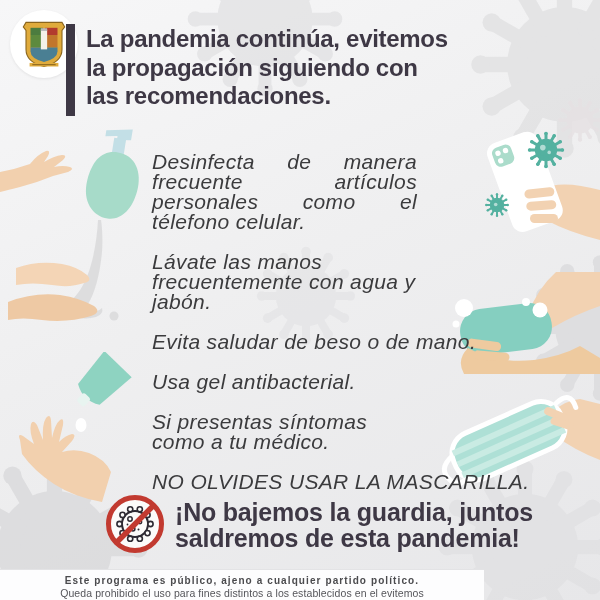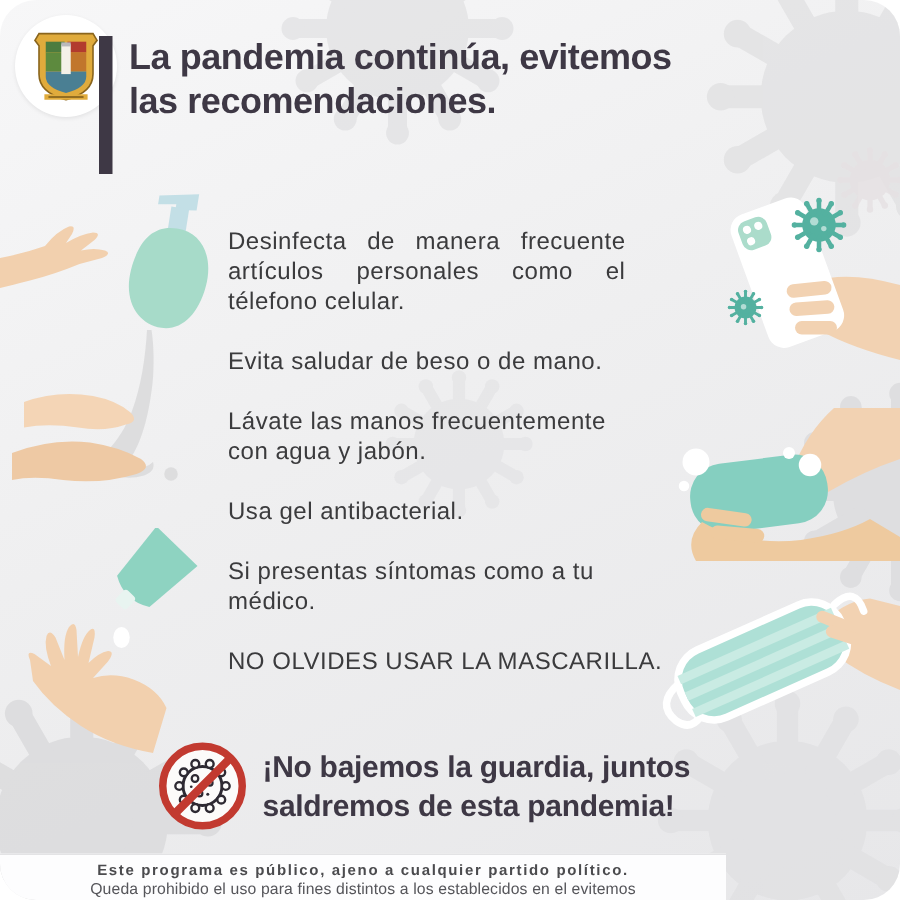--- a/index.html
+++ b/index.html
@@ -1,38 +1,37 @@
 <!DOCTYPE html>
 <html><head>
 <meta charset="utf-8">
 <style>
   html,body{margin:0;padding:0;}
   .canvas{
     position:relative;width:600px;height:600px;overflow:hidden;
     background:linear-gradient(155deg,#f7f7f8 0%,#efeff0 45%,#e7e7e9 100%);
     font-family:"Liberation Sans",sans-serif;
-    border-radius:24px;
   }
   .bgv{position:absolute;pointer-events:none;}
   
   .logo{position:absolute;left:10px;top:10px;width:68px;height:68px;border-radius:50%;
         background:#ffffff;box-shadow:0 1px 3px rgba(0,0,0,.08);display:flex;align-items:center;justify-content:center;}
   .title-bar{position:absolute;left:66px;top:24px;width:9px;height:92px;background:#3e3845;}
   .title{position:absolute;left:86px;top:25px;width:470px;color:#3e3845;
          font-weight:bold;font-size:24px;line-height:28.5px;letter-spacing:-0.3px;}
   
   .list{position:absolute;left:152px;top:152px;width:265px;color:#3b3b3d;
-        font-size:16px;line-height:20px;letter-spacing:0.35px;}
+        font-size:21px;line-height:20px;letter-spacing:0.35px;font-style:italic;}
   .list .item{margin-bottom:20px;}
   .list .justify{text-align:justify;}
   .list .nowrap{white-space:nowrap;}
   
   .closing-icon{position:absolute;left:103px;top:492px;width:64px;height:64px;}
   .closing-text{position:absolute;left:175px;top:499px;color:#3e3845;font-weight:bold;
-                font-size:20px;line-height:26px;letter-spacing:-0.2px;}
+                font-size:25px;line-height:26px;letter-spacing:-0.2px;}
   
   .footer{position:absolute;left:0;top:569px;width:484px;height:31px;background:#fdfdfe;
           border-top:1px solid #e3e3e5;text-align:center;}
   .footer .f1{margin-top:5px;font-size:10px;font-weight:bold;letter-spacing:1.1px;color:#4b4b4e;}
   .footer .f2{font-size:10.5px;color:#55555a;letter-spacing:0.1px;margin-top:1px;}
   .ill{position:absolute;pointer-events:none;}
 </style>
 </head>
 <body>
 
@@ -192,27 +191,28 @@
       <path d="M15,34 L45,34 L45,38 Q45,46 30,50 Q15,46 15,38 Z" fill="#4a7f93"></path>
       <rect x="26.5" y="14" width="7" height="22" fill="#f4f1e8"></rect>
       <rect x="26.5" y="12.5" width="7" height="3" fill="#b9b9bb"></rect>
       <path d="M14,51 L46,51 L46,55 L14,55 Z" fill="#e0ab3c"></path>
       <line x1="17" y1="53" x2="43" y2="53" stroke="#7a5a18" stroke-width="1"></line>
     </svg>
   </div>
   <div class="title-bar"></div>
   <div class="title">
     <div>La pandemia continúa, evitemos</div>
+    <div>la propagación siguiendo con</div>
     <div>las recomendaciones.</div>
   </div>
 
   <div class="list">
     <div class="item justify">Desinfecta de manera frecuente artículos personales como el télefono celular.</div>
+    <div class="item">Lávate las manos frecuentemente con agua y jabón.</div>
     <div class="item nowrap">Evita saludar de beso o de mano.</div>
-    <div class="item">Lávate las manos frecuentemente con agua y jabón.</div>
     <div class="item">Usa gel antibacterial.</div>
     <div class="item">Si presentas síntomas como a tu médico.</div>
     <div class="item nowrap">NO OLVIDES USAR LA MASCARILLA.</div>
   </div>
 
   <svg class="closing-icon" viewBox="0 0 64 64">
     <circle cx="32" cy="32" r="26.5" fill="#fcfbfa"></circle>
     <circle cx="32" cy="32" r="13" fill="none" stroke="#2e2a33" stroke-width="2"></circle>
     <g fill="#fcfbfa" stroke="#2e2a33" stroke-width="1.6">
       <circle cx="47.5" cy="32" r="2.6"></circle>

